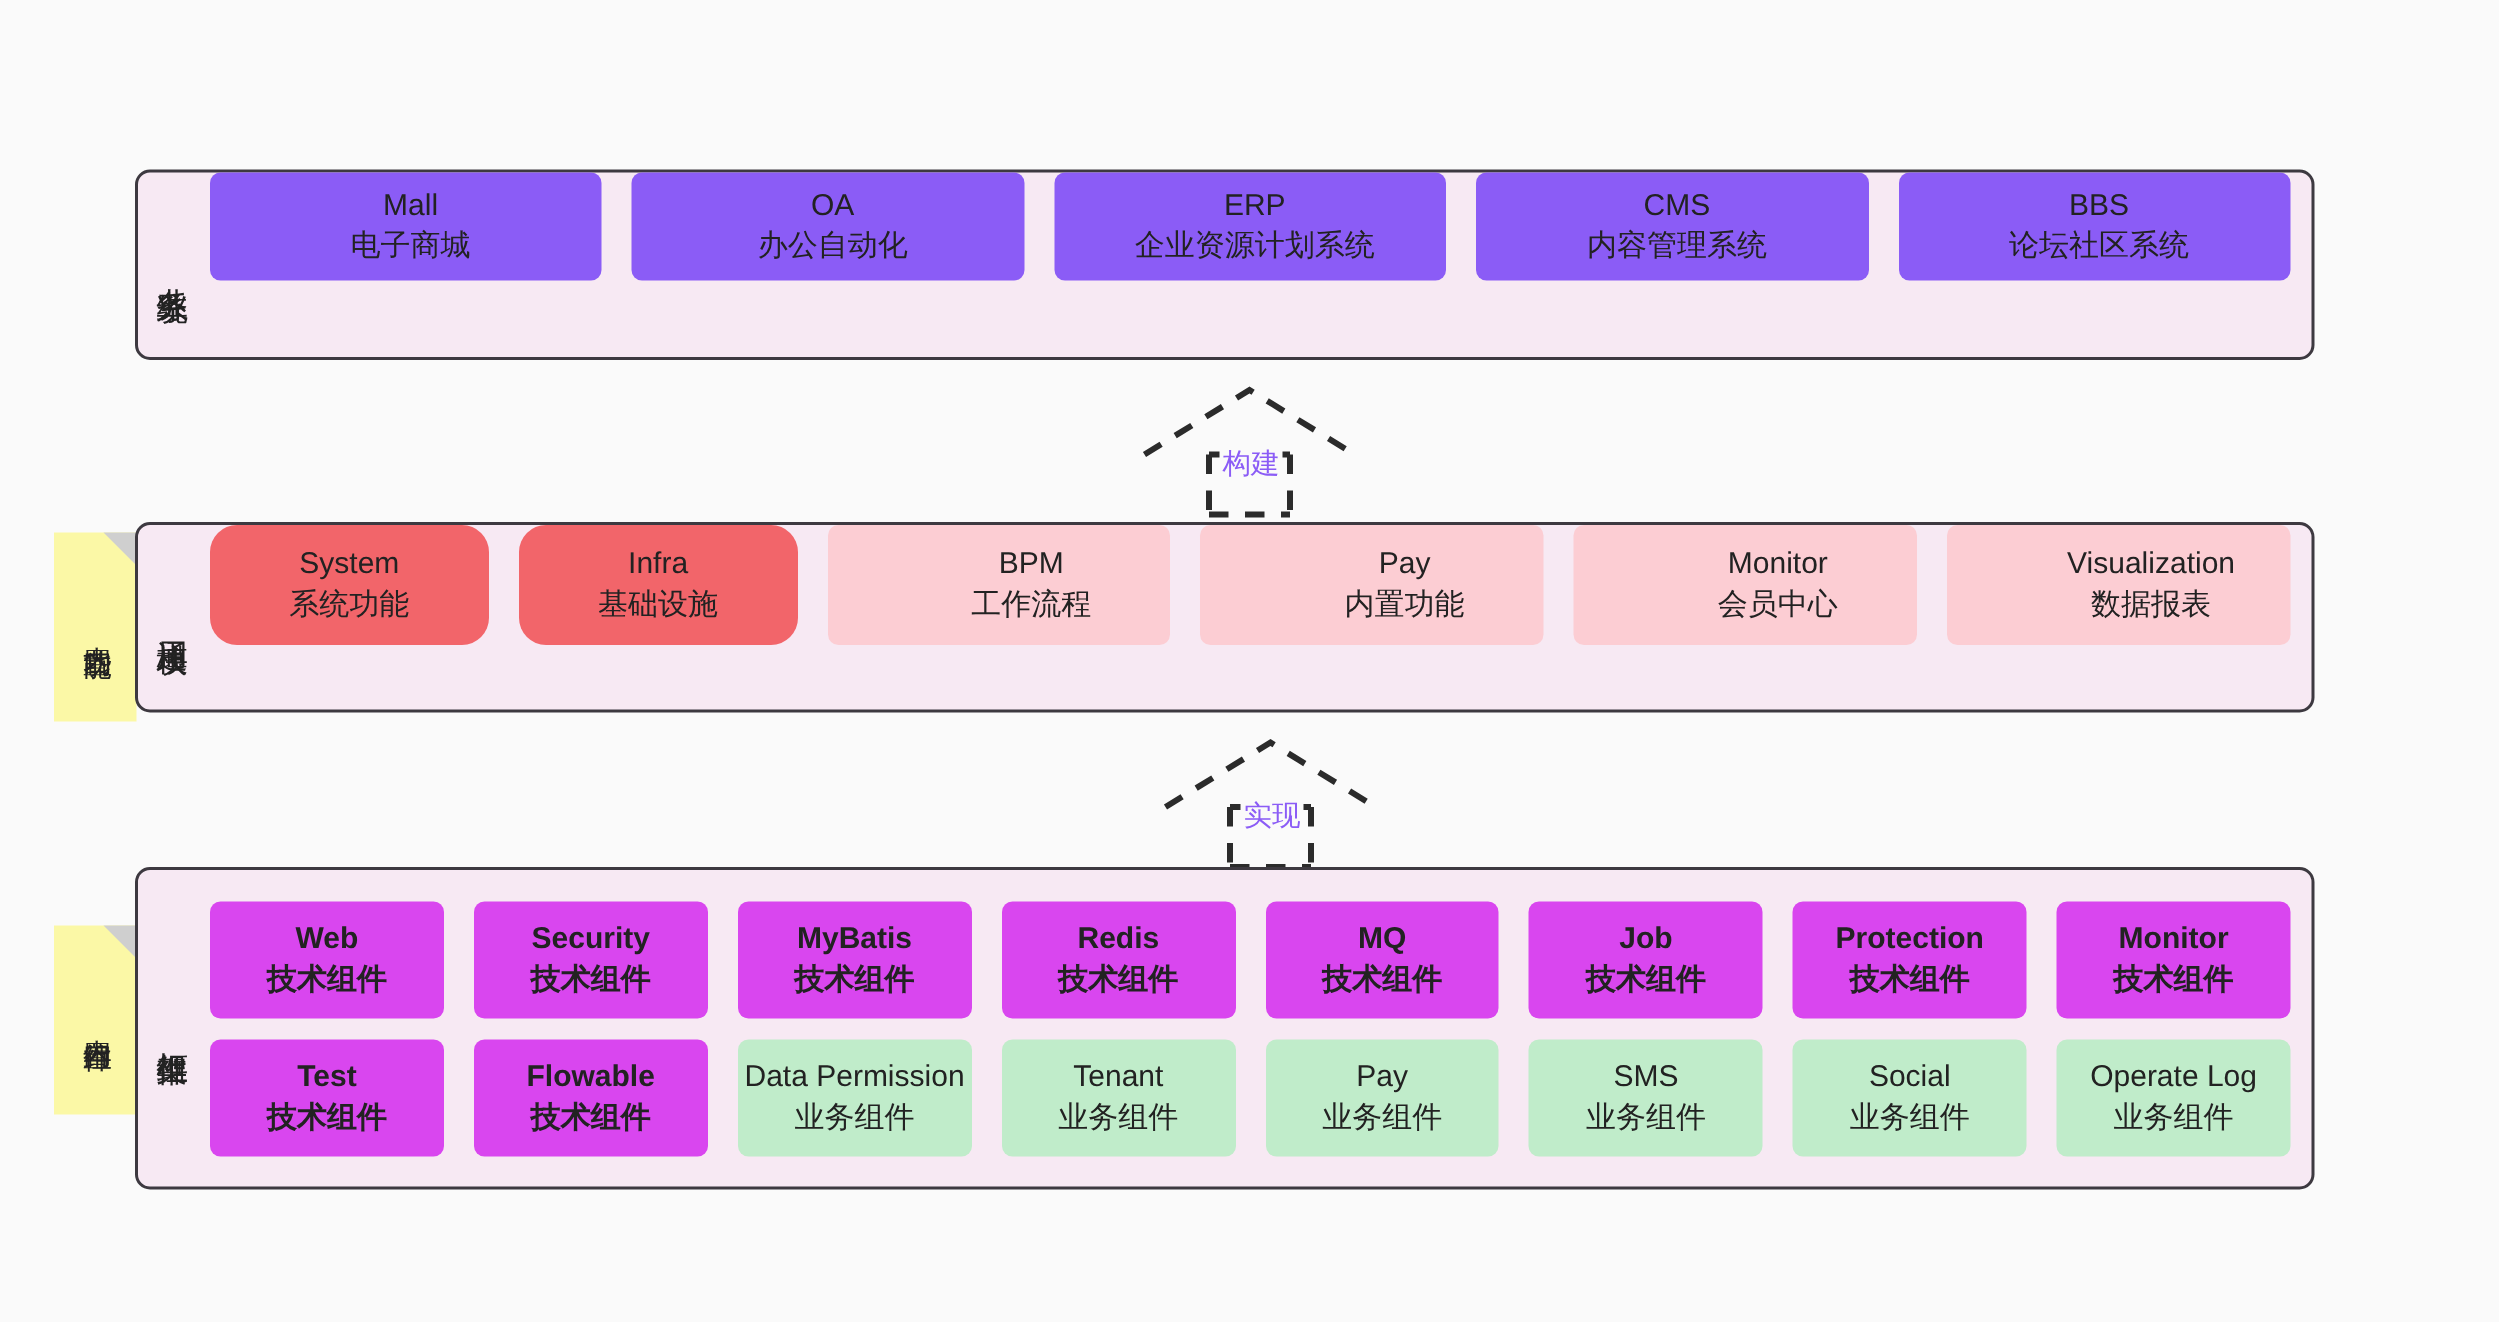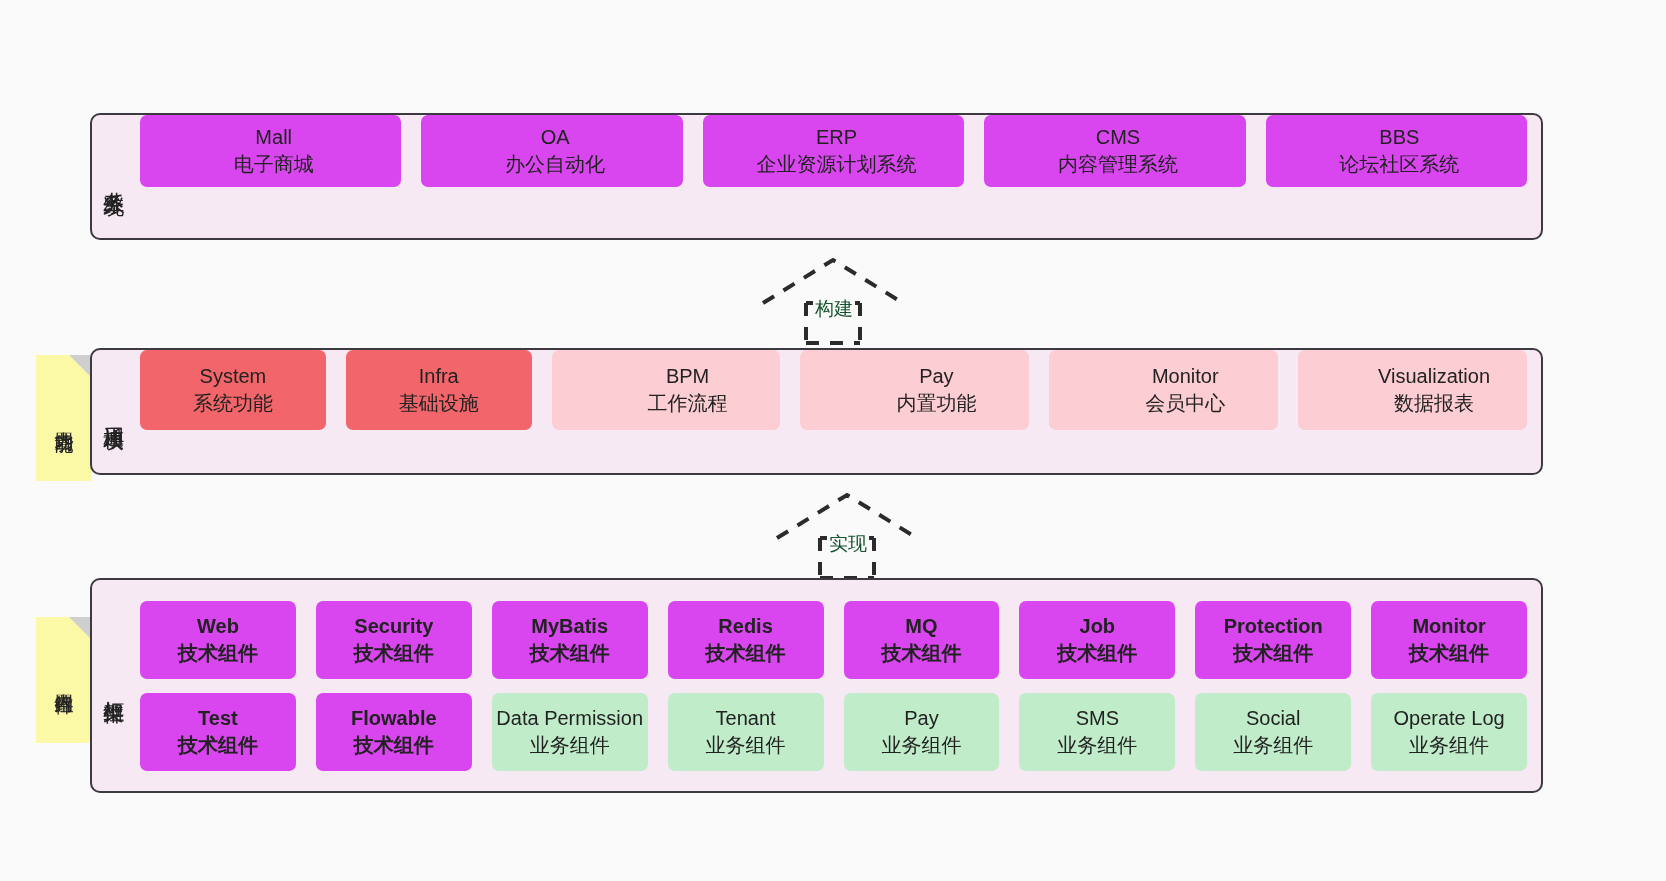--- a/index.html
+++ b/index.html
@@ -86,22 +86,22 @@
   #layer-business .cell { height: 72px; }
 
   #layer-module { left: 90px; top: 348px; width: 1453px; height: 127px; }
   #layer-module .layer-body { height: 80px; }
   #layer-module .cell { height: 80px; }
 
   #layer-framework { left: 90px; top: 578px; width: 1453px; height: 215px; }
   #layer-framework .cell { height: 78px; }
 
   
-  .c-blue       { background: #d946ef; padding-left: 10px; }
-  .c-red        { background: #f2656a; }
+  .c-blue       { background: #8b5cf6; padding-left: 10px; }
+  .c-red        { background: #f2656a; border-radius: 18px; }
   .c-pink       { background: #fccdd3; padding-left: 47px; }
   .c-green      { background: #d946ef; font-weight: bold; }
   .c-lightgreen { background: #c0ecca; }
 
   
   .note {
     position: absolute;
     box-sizing: border-box;
     background: #fbf8a6;
     width: 55px;
@@ -129,21 +129,21 @@
   #note-comp { left: 36px; top: 617px; height: 126px; }
 
   
   .arrow {
     position: absolute;
   }
   .arrow svg { display: block; overflow: visible; }
   .arrow-label {
     position: absolute;
     font-size: 19px;
-    color: #14532d;
+    color: #8b5cf6;
     background: #fafafa;
     padding: 0 2px;
     white-space: nowrap;
   }
   #arrow-build { left: 758px; top: 258px; width: 150px; height: 85px; }
   #arrow-build .arrow-label { left: 55px; top: 38px; }
   #arrow-impl { left: 772px; top: 493px; width: 150px; height: 85px; }
   #arrow-impl .arrow-label { left: 55px; top: 38px; }
 </style>
 </head>

